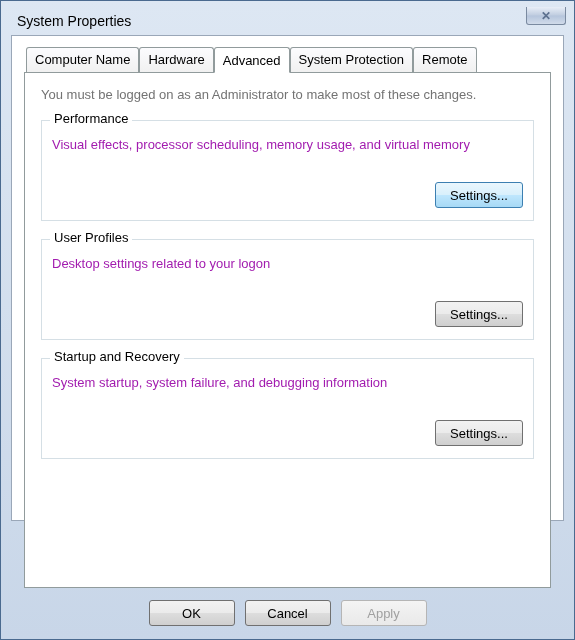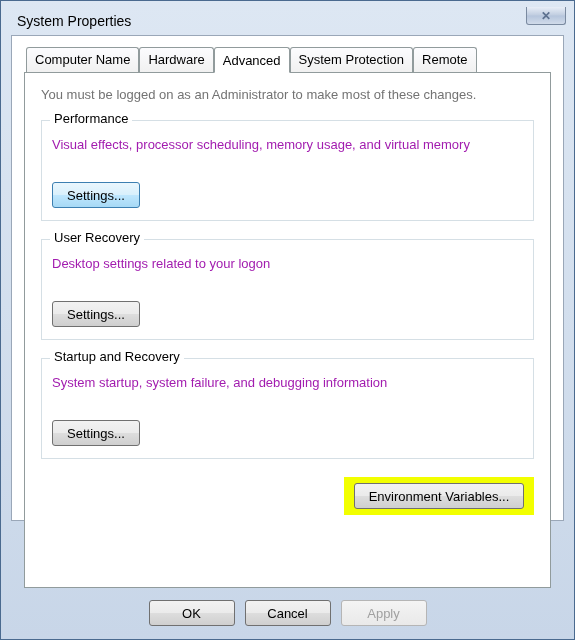--- a/index.html
+++ b/index.html
@@ -103,21 +103,21 @@
     padding: 0 4px;
     font-size: 13px;
     color: #000;
   }
   .group-desc {
     font-size: 13px;
     color: #a21caf;
   }
   .group-btnrow {
     display: flex;
-    justify-content: flex-start;
+    justify-content: flex-end;
     margin-top: 30px;
   }
   .btn {
     min-width: 88px;
     height: 26px;
     border: 1px solid #707070;
     background: linear-gradient(to bottom, #f2f2f2 0%, #ebebeb 48%, #dddddd 52%, #cfcfcf 100%);
     font-size: 13px;
     color: #000;
     border-radius: 3px;
@@ -181,40 +181,35 @@
 
       <div class="group">
         <div class="group-legend">Performance</div>
         <div class="group-desc">Visual effects, processor scheduling, memory usage, and virtual memory</div>
         <div class="group-btnrow">
           <div class="btn highlighted">Settings...</div>
         </div>
       </div>
 
       <div class="group">
-        <div class="group-legend">User Recovery</div>
+        <div class="group-legend">User Profiles</div>
         <div class="group-desc">Desktop settings related to your logon</div>
         <div class="group-btnrow">
           <div class="btn">Settings...</div>
         </div>
       </div>
 
       <div class="group">
         <div class="group-legend">Startup and Recovery</div>
         <div class="group-desc">System startup, system failure, and debugging information</div>
         <div class="group-btnrow">
           <div class="btn">Settings...</div>
         </div>
       </div>
 
-      <div class="env-row">
-        <div class="env-highlight">
-          <div class="btn">Environment Variables...</div>
-        </div>
-      </div>
     </div>
 
     <div class="bottom-buttons">
       <div class="btn">OK</div>
       <div class="btn">Cancel</div>
       <div class="btn disabled">Apply</div>
     </div>
 
   </div>
 </div>

